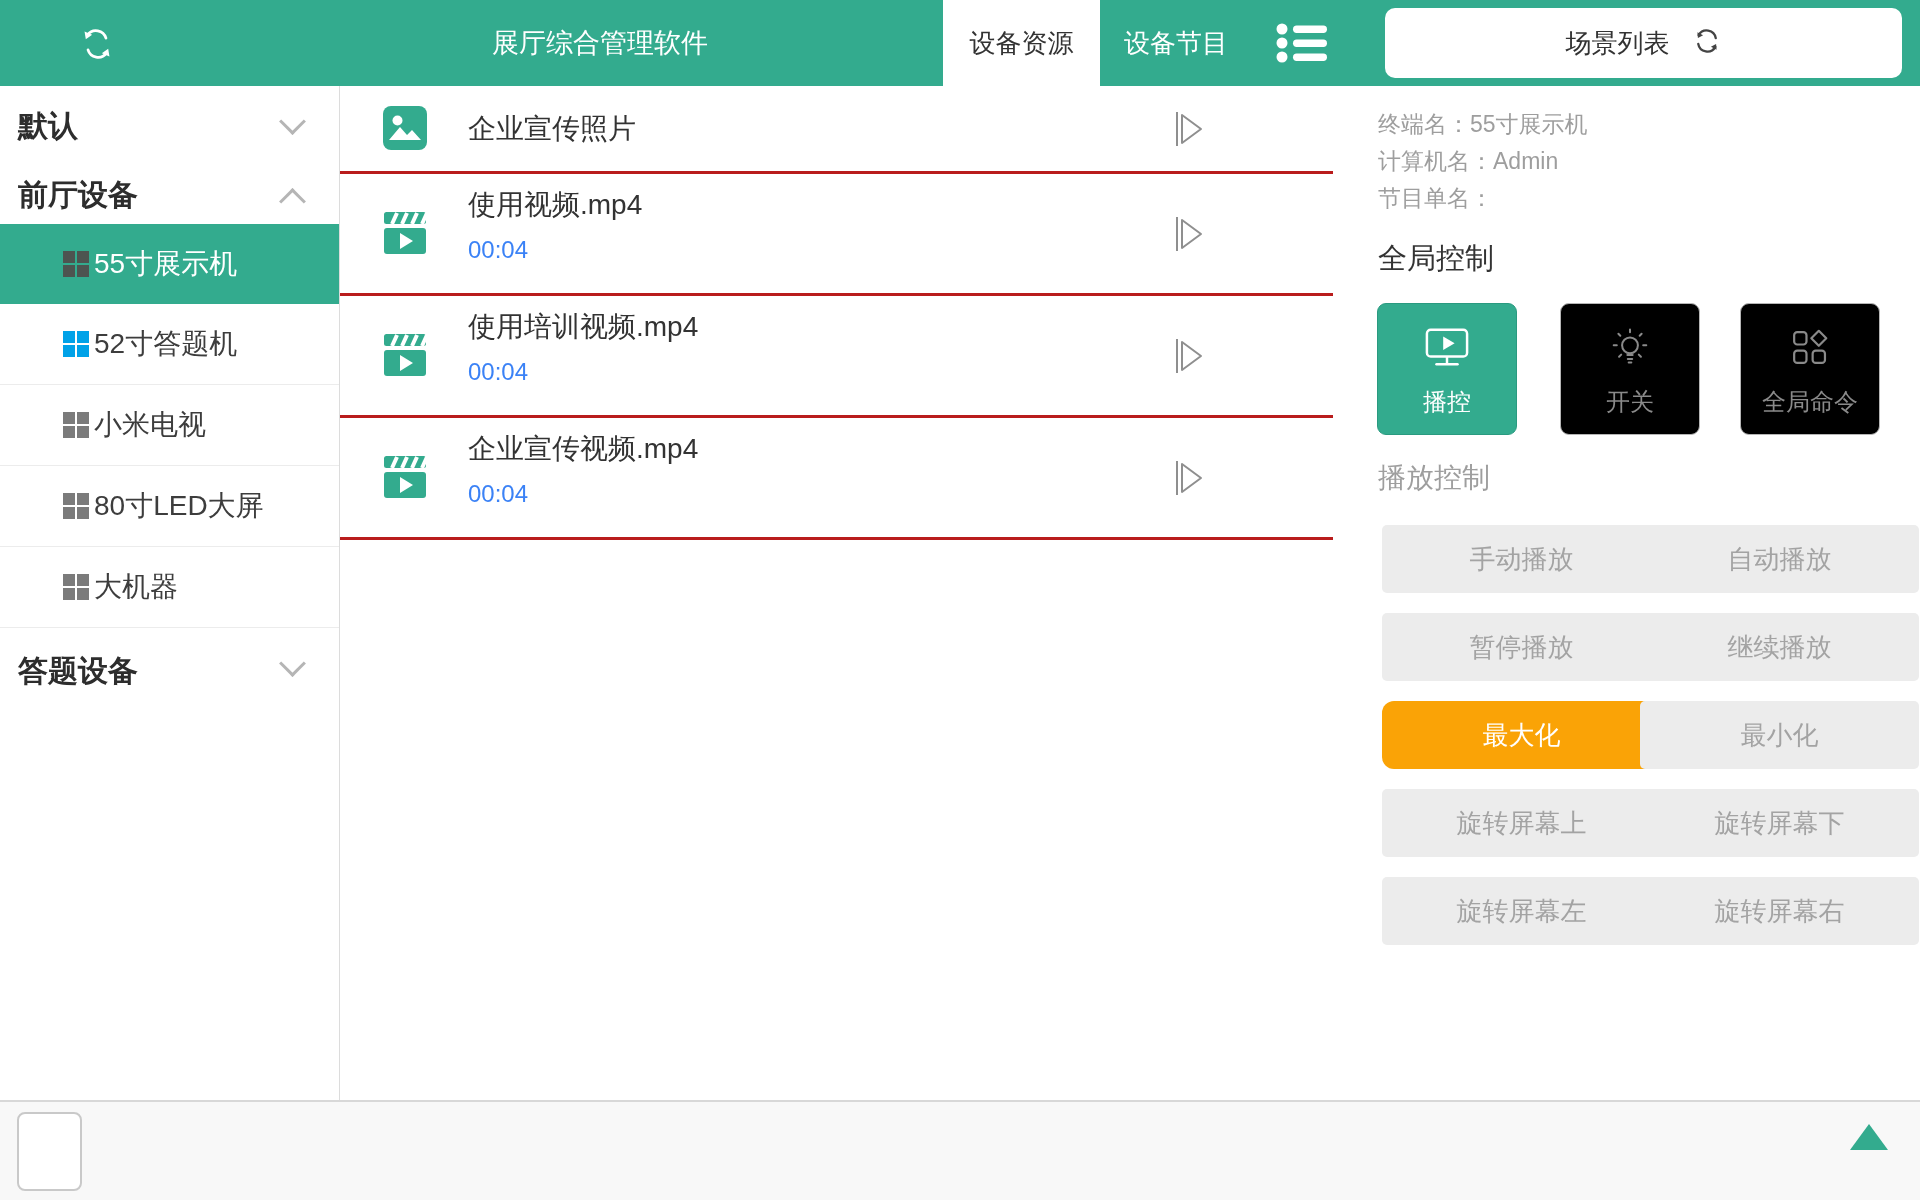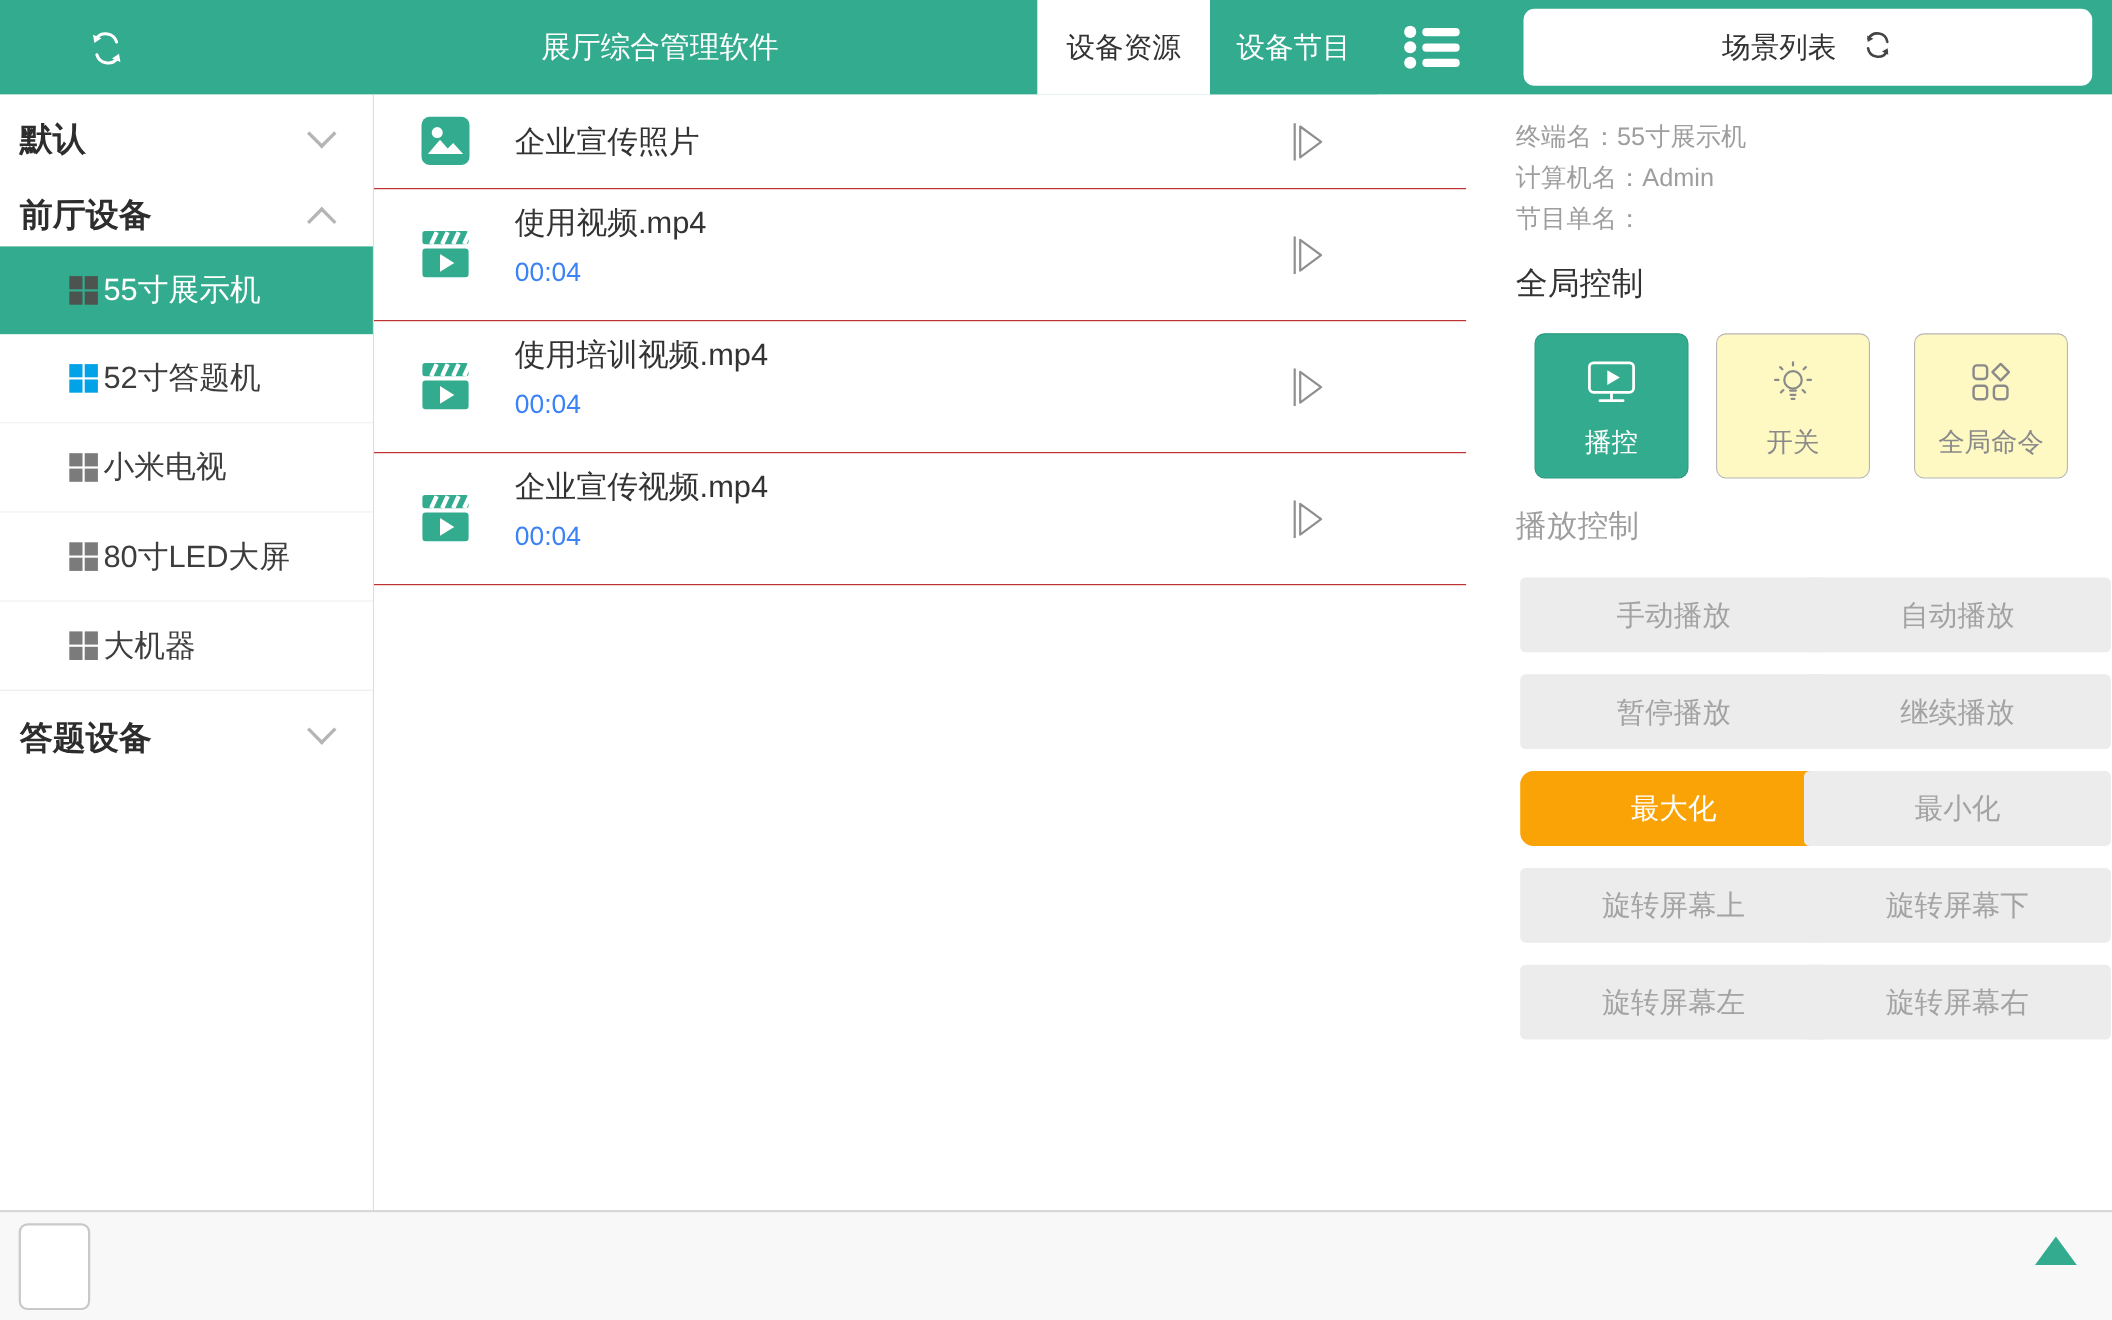--- a/index.html
+++ b/index.html
@@ -38,45 +38,45 @@
                  gap:2px;margin-left:63px;}
   .dev-item .win i{display:block;}
   .win.blue i{background:#00a2e8;}
   .win.gray i{background:#7b7b7b;}
   .win.dark i{background:#4d5450;}
   .dev-item .d-label{margin-left:5px;font-size:28px;color:#3d3d3d;}
   .dev-item.selected .d-label{color:#fff;}
 
   
   .media-list{position:absolute;left:340px;top:86px;width:993px;background:#fff;}
-  .media-row{position:relative;border-bottom:1px solid #b91c1c;cursor:default;}
+  .media-row{position:relative;border-bottom:3px solid #b91c1c;cursor:default;}
   .media-row.image{height:85px;}
   .media-row.video{height:119px;}
   .m-icon{position:absolute;left:43px;width:44px;height:44px;}
   .media-row.image .m-icon{top:20px;}
   .media-row.video .m-icon{top:37px;}
   .m-name{position:absolute;left:128px;font-size:28px;color:#333;}
   .media-row.image .m-name{top:0;line-height:85px;}
   .media-row.video .m-name{top:14px;line-height:34px;}
   .m-dur{position:absolute;left:128px;top:62px;font-size:24px;color:#3b82f6;line-height:28px;}
   .m-play{position:absolute;left:832px;width:34px;height:38px;cursor:pointer;}
   .media-row.image .m-play{top:24px;}
   .media-row.video .m-play{top:41px;}
 
   
   .panel{position:absolute;left:1333px;top:86px;width:587px;height:1014px;background:#fff;}
   .p-info{position:absolute;left:45px;top:20px;font-size:23px;color:#9e9e9e;line-height:37px;}
   .p-title{position:absolute;left:45px;top:155px;font-size:29px;color:#333;line-height:34px;}
   .mode-btn{position:absolute;top:217px;width:140px;height:132px;border-radius:9px;box-sizing:border-box;
             display:flex;flex-direction:column;align-items:center;justify-content:space-between;
-            padding:22px 0 16px 0;cursor:pointer;background:#fef9c3;border:1px solid #b5b5b5;}
+            padding:22px 0 16px 0;cursor:pointer;background:#000000;border:1px solid #b5b5b5;}
   .mode-btn .m-label{font-size:24px;color:#8a8a8a;}
   .mode-btn.active{background:#33ab8e;border:1px solid #2a9a80;}
   .mode-btn.active .m-label{color:#fff;}
-  .mode-1{left:62px;}.mode-2{left:227px;}.mode-3{left:407px;}
+  .mode-1{left:44px;}.mode-2{left:227px;}.mode-3{left:407px;}
   .p-sub{position:absolute;left:45px;top:375px;font-size:28px;color:#9e9e9e;line-height:34px;}
   .pb-btn{position:absolute;width:279px;height:68px;border-radius:5px;background:#ececec;
           color:#a3a3a3;font-size:26px;display:flex;align-items:center;justify-content:center;cursor:pointer;}
   .pb-btn.highlight{background:#faa306;color:#fff;border-radius:12px;}
 
   
   .bottom-bar{position:absolute;left:0;top:1100px;width:1920px;height:100px;background:#f8f8f8;
               border-top:2px solid #d8d8d8;box-sizing:border-box;}
   .thumb-box{position:absolute;left:17px;top:10px;width:65px;height:79px;background:#fff;
              border:2px solid #c9c9c9;border-radius:8px;box-sizing:border-box;cursor:pointer;}

